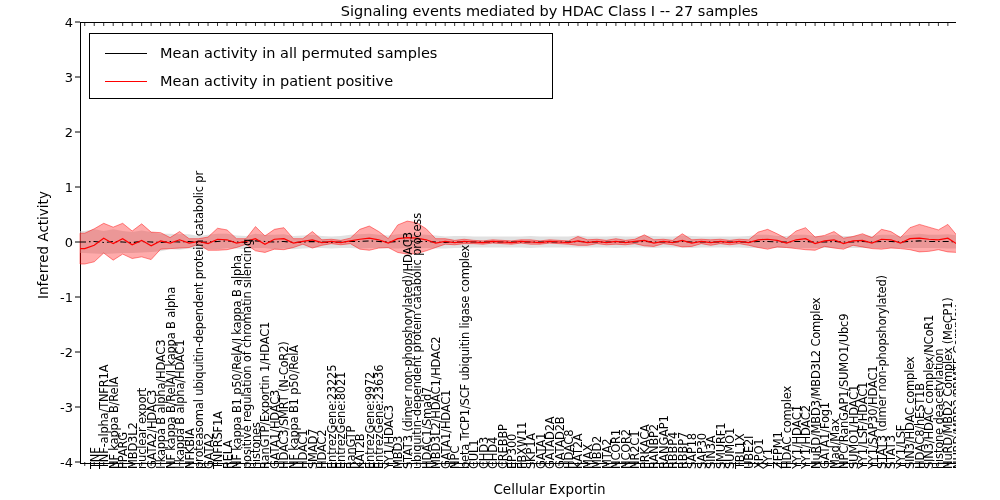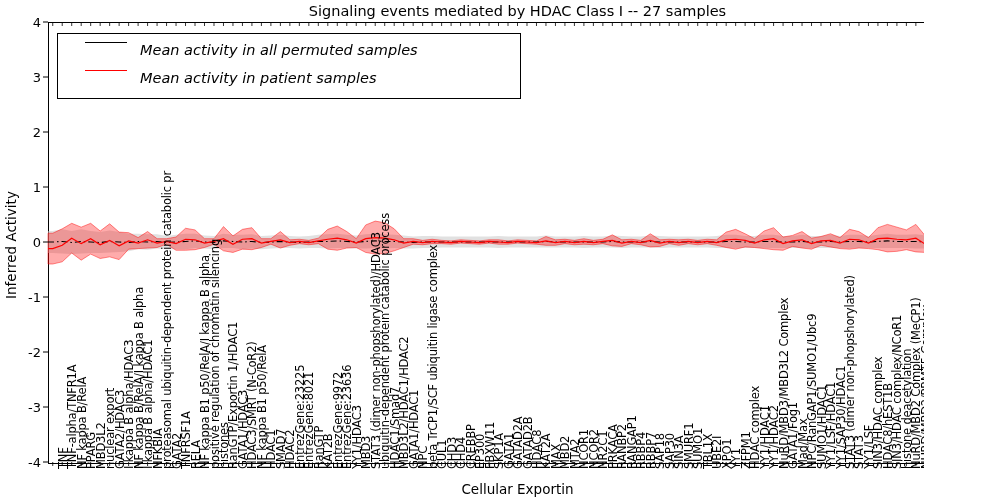--- a/index.html
+++ b/index.html
@@ -1,37 +1,37 @@
 <!DOCTYPE html>
 <html><head>
 <meta charset="utf-8">
 <style>
   html,body{margin:0;padding:0;background:#fff;}
   #figure{
     position:relative;width:924px;height:500px;background:#fff;overflow:hidden;
-    font-family:"DejaVu Sans","Liberation Sans",sans-serif;color:#000;
+    font-family:"DejaVu Sans","Liberation Sans",sans-serif;color:#000;margin-left:32px;
   }
   #plot-frame{position:absolute;border:1px solid #000;background:transparent;}
   #chart-svg{position:absolute;left:0;top:0;}
   .fig-title{position:absolute;top:3px;left:48px;width:939px;text-align:center;font-size:14.5px;}
   .y-axis-label{
     position:absolute;left:-64px;top:237px;width:150px;text-align:center;
     font-size:13.5px;transform:rotate(-90deg);
   }
   .x-axis-label{position:absolute;top:481px;left:48px;width:939px;text-align:center;font-size:13.5px;}
   .ytick-label{position:absolute;width:38px;text-align:right;font-size:13px;line-height:13px;}
   .xtick-label{
     position:absolute;top:469px;white-space:nowrap;font-size:11.5px;line-height:10px;
     transform-origin:0 0;transform:rotate(-90deg);letter-spacing:-0.2px;
   }
   #legend{
     position:absolute;left:57px;top:33px;width:462px;height:64px;
     border:1px solid #000;background:#fff;
   }
-  .legend-row{position:absolute;left:16px;height:22px;display:flex;font-style:italic;}
+  .legend-row{position:absolute;left:4px;height:22px;display:flex;align-items:center;}
   .legend-line{display:inline-block;width:42px;height:0;border-top:1.4px solid #000;margin-left:11px;}
   .legend-text{margin-left:13px;font-size:14.5px;white-space:nowrap;}
 </style>
 </head>
 <body>
 
 <div id="figure">
   <div class="fig-title">Signaling events mediated by HDAC Class I -- 27 samples</div>
   <div class="y-axis-label">Inferred Activity</div>
 
@@ -372,18 +372,18 @@
       <div class="xtick-label" style="left: 987.258px;">NuRD/MBD3 Complex/GATA1/Fog1</div>
     </div>
 
   <div id="legend">
     <div class="legend-row" style="top:8px;">
       <span class="legend-line" id="legend-line-0" style="border-top-color: rgb(0, 0, 0);"></span>
       <span class="legend-text">Mean activity in all permuted samples</span>
     </div>
     <div class="legend-row" style="top:36px;">
       <span class="legend-line" id="legend-line-1" style="border-top-color: rgb(255, 0, 0);"></span>
-      <span class="legend-text">Mean activity in patient samples</span>
+      <span class="legend-text">Mean activity in patient positive</span>
     </div>
   </div>
 
   <div class="x-axis-label">Cellular Exportin</div>
 </div>
 
 </body></html>

